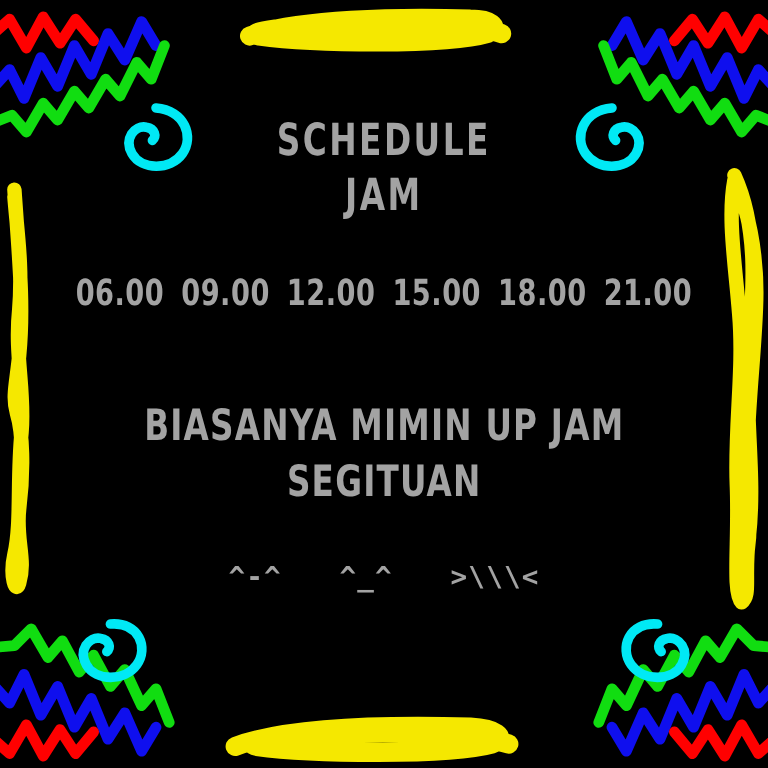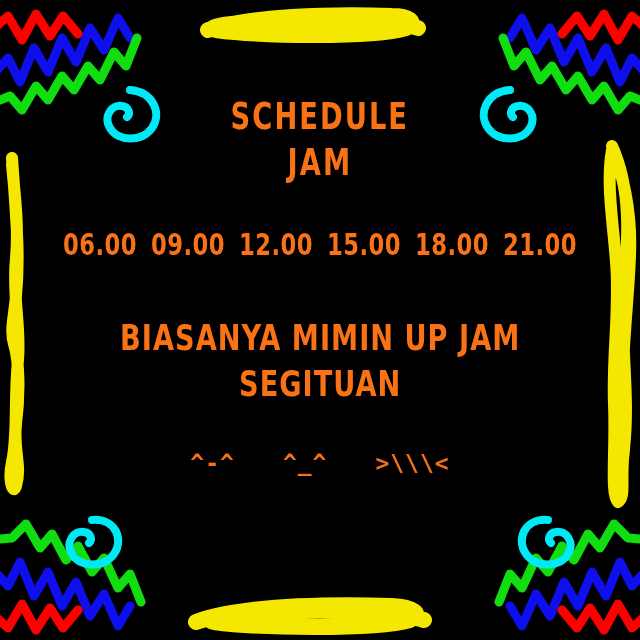--- a/index.html
+++ b/index.html
@@ -21,21 +21,21 @@
     width: 640px; height: 640px;
     pointer-events: none;
   }
   #content {
     position: absolute;
     left: 0; top: 0;
     width: 640px; height: 640px;
     display: flex;
     flex-direction: column;
     align-items: center;
-    color: #f97316;
+    color: #a3a3a3;
   }
   .title-block {
     margin-top: 98px;
     text-align: center;
     line-height: 1.0;
   }
   .title-line {
     font-family: "DejaVu Sans Condensed", "Liberation Sans Narrow", "Liberation Sans", sans-serif;
     font-size: 37px;
     font-weight: 700;
@@ -59,21 +59,21 @@
   .time-item {
     font-family: "DejaVu Sans Condensed", "Liberation Sans Narrow", "Liberation Sans", sans-serif;
     font-size: 30px;
     font-weight: 700;
     letter-spacing: 0.5px;
     transform: scaleX(0.84);
     transform-origin: center;
     white-space: nowrap;
   }
   .caption-block {
-    margin-top: 58px;
+    margin-top: 76px;
     text-align: center;
     line-height: 1.0;
   }
   .caption-line {
     font-family: "DejaVu Sans Condensed", "Liberation Sans Narrow", "Liberation Sans", sans-serif;
     font-size: 36px;
     font-weight: 700;
     letter-spacing: 1.2px;
     text-transform: uppercase;
     transform: scaleX(0.84);

